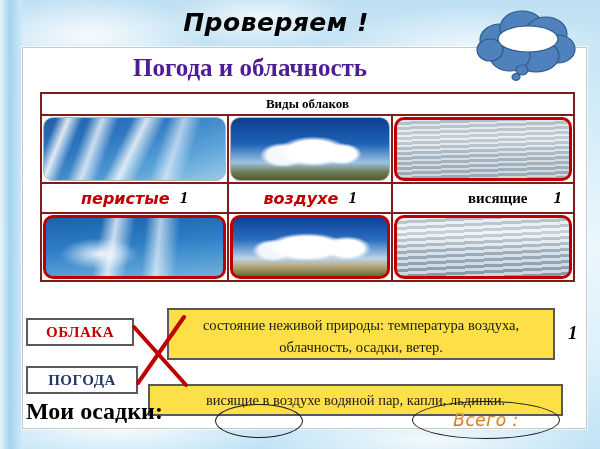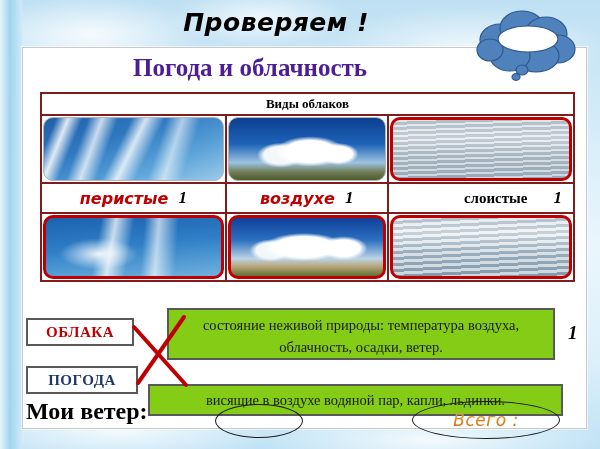--- a/index.html
+++ b/index.html
@@ -195,21 +195,21 @@
     font-weight: bold;
     font-size: 15px;
     letter-spacing: .5px;
   }
   #term-oblaka { left: 26px; top: 318px; width: 108px; height: 28px; color: #c00000; }
   #term-pogoda { left: 26px; top: 366px; width: 112px; height: 28px; color: #1f3864; font-family: Liberation Serif, serif; }
 
   .def-box {
     position: absolute;
     border: 2px solid #595959;
-    background: #84cc16;
+    background: #fde047;
     font-family: "Liberation Serif", serif;
     font-size: 14.5px;
     color: #1a1a1a;
     text-align: center;
     line-height: 1.55;
     padding: 4px 8px;
   }
   #def-pogoda { left: 167px; top: 308px; width: 388px; height: 52px; }
   #def-oblaka { left: 148px; top: 384px; width: 415px; height: 32px; display:flex; align-items:center; justify-content:center; }
 
@@ -319,21 +319,21 @@
       </div>
     </td>
     <td class="label-cell">
       <div class="label-inner">
         <span class="cloud-name">воздухе</span>
         <span class="score">1</span>
       </div>
     </td>
     <td class="label-cell">
       <div class="label-inner right">
-        <span class="cloud-name plain">слоистые</span>
+        <span class="cloud-name plain">висящие</span>
         <span class="score">1</span>
       </div>
     </td>
   </tr>
   <tr>
     <td class="img-cell">
       <div class="cloud-photo redframe ph-cirrus2"></div>
     </td>
     <td class="img-cell">
       <div class="cloud-photo redframe ph-cumulus2"></div>
@@ -351,17 +351,17 @@
 <div class="def-box" id="def-pogoda">состояние неживой природы: температура воздуха, облачность, осадки, ветер.</div>
 <div class="def-box" id="def-oblaka">висящие в воздухе водяной пар, капли, льдинки.</div>
 
 <div id="match-score">1</div>
 
 <svg id="x-lines" viewBox="0 0 80 85">
   <line x1="6" y1="22" x2="58" y2="80" stroke="#c00000" stroke-width="4" stroke-linecap="round"></line>
   <line x1="56" y1="12" x2="10" y2="78" stroke="#c00000" stroke-width="4" stroke-linecap="round"></line>
 </svg>
 
-<div id="my-results">Мои ветер:</div>
+<div id="my-results">Мои осадки:</div>
 <div id="result-ellipse"></div>
 <div id="total-ellipse">
   <span id="total-label">Всего :</span>
 </div>
 
 </body></html>

